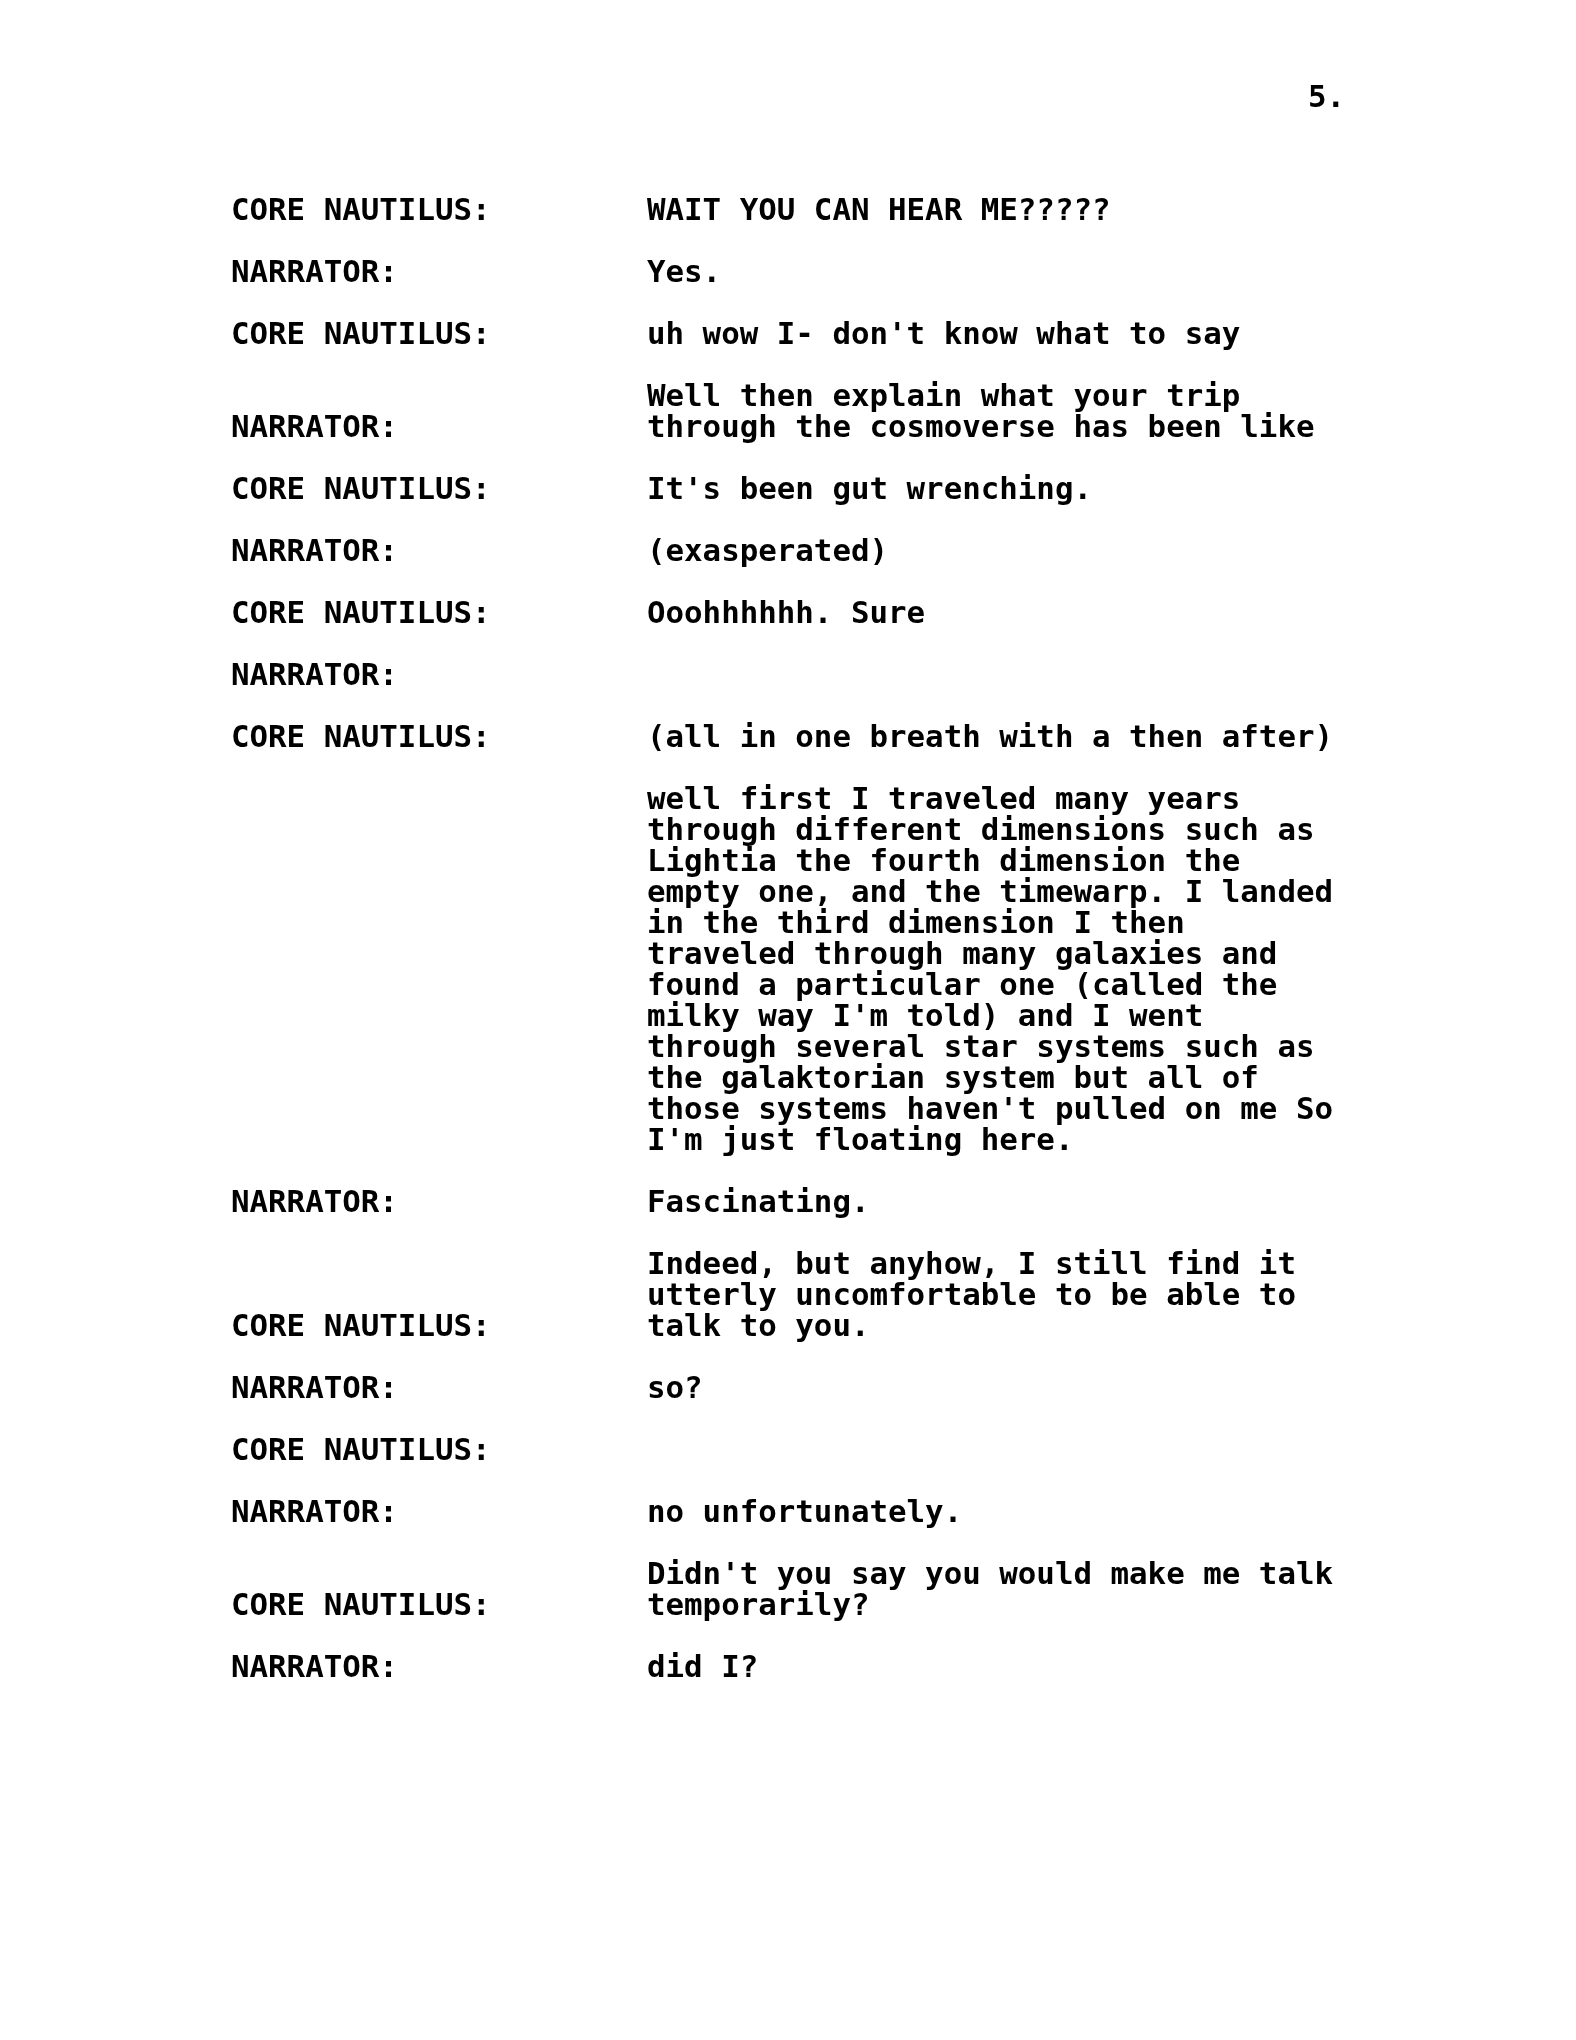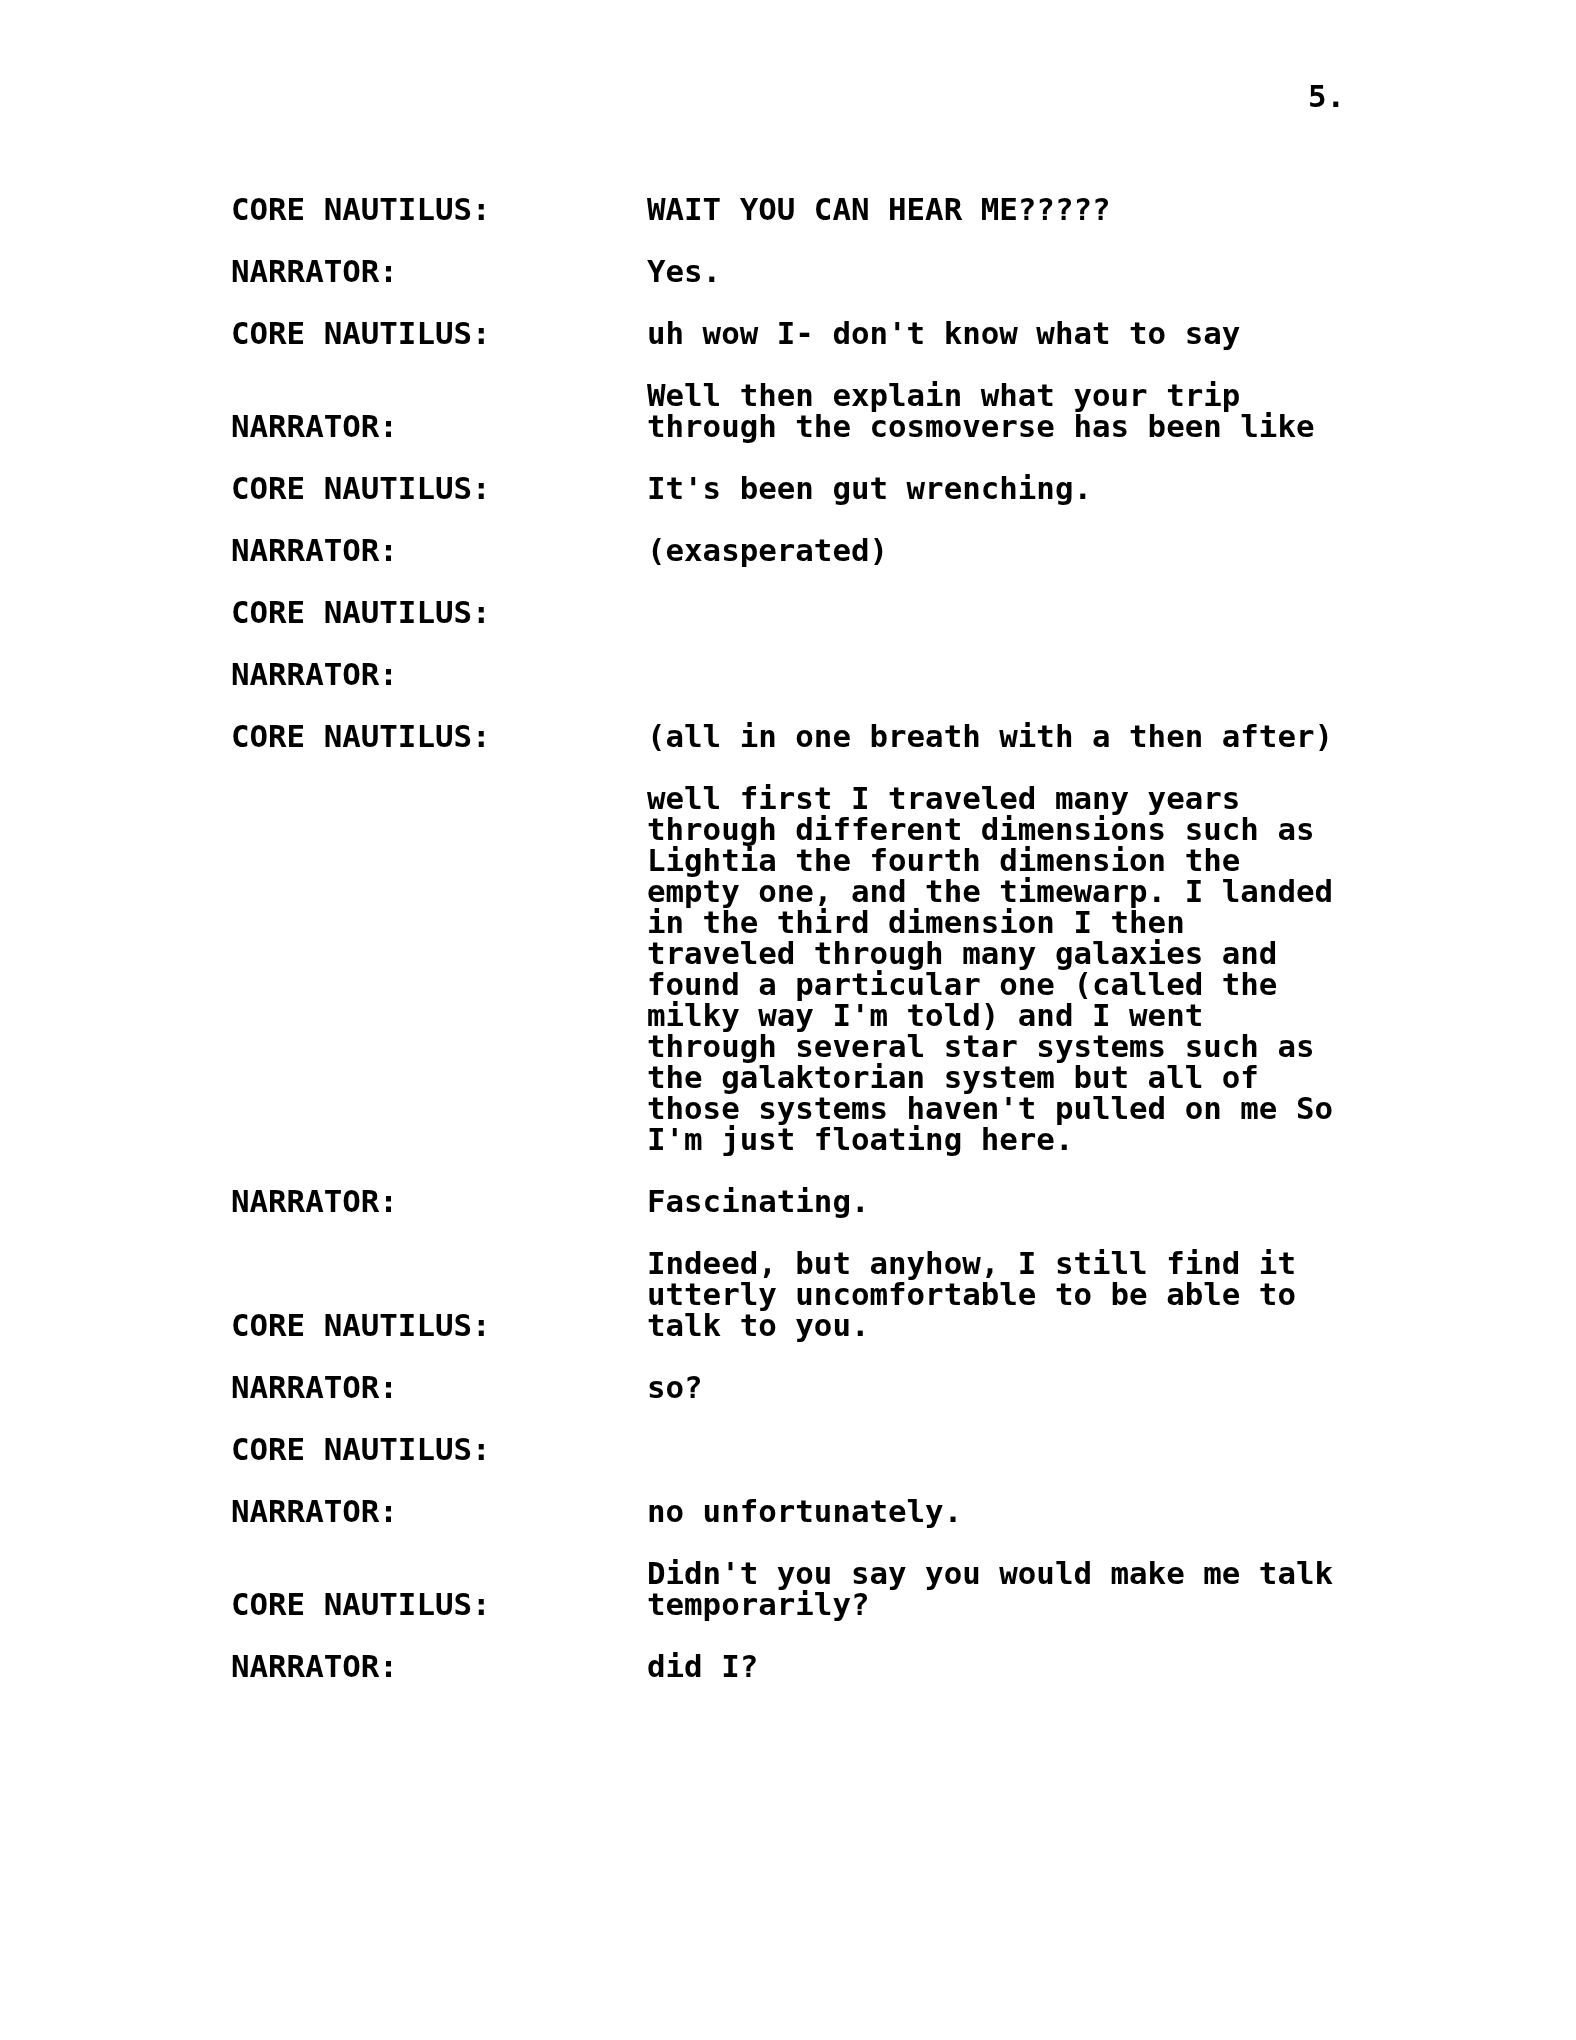--- a/index.html
+++ b/index.html
@@ -74,20 +74,21 @@
       <div class="block">
         <div class="character">CORE NAUTILUS:</div>
         <div class="dialogue">It's been gut wrenching.</div>
       </div>
       <div class="block">
         <div class="character">NARRATOR:</div>
         <div class="dialogue">(exasperated)</div>
       </div>
       <div class="block">
         <div class="character">CORE NAUTILUS:</div>
+        <div class="dialogue">Ooohhhhhh. Sure</div>
       </div>
       <div class="block">
         <div class="character">NARRATOR:</div>
       </div>
       <div class="block">
         <div class="character">CORE NAUTILUS:</div>
         <div class="dialogue">(all in one breath with a then after)</div>
       </div>
       <div class="block">
         <div class="character"></div>

